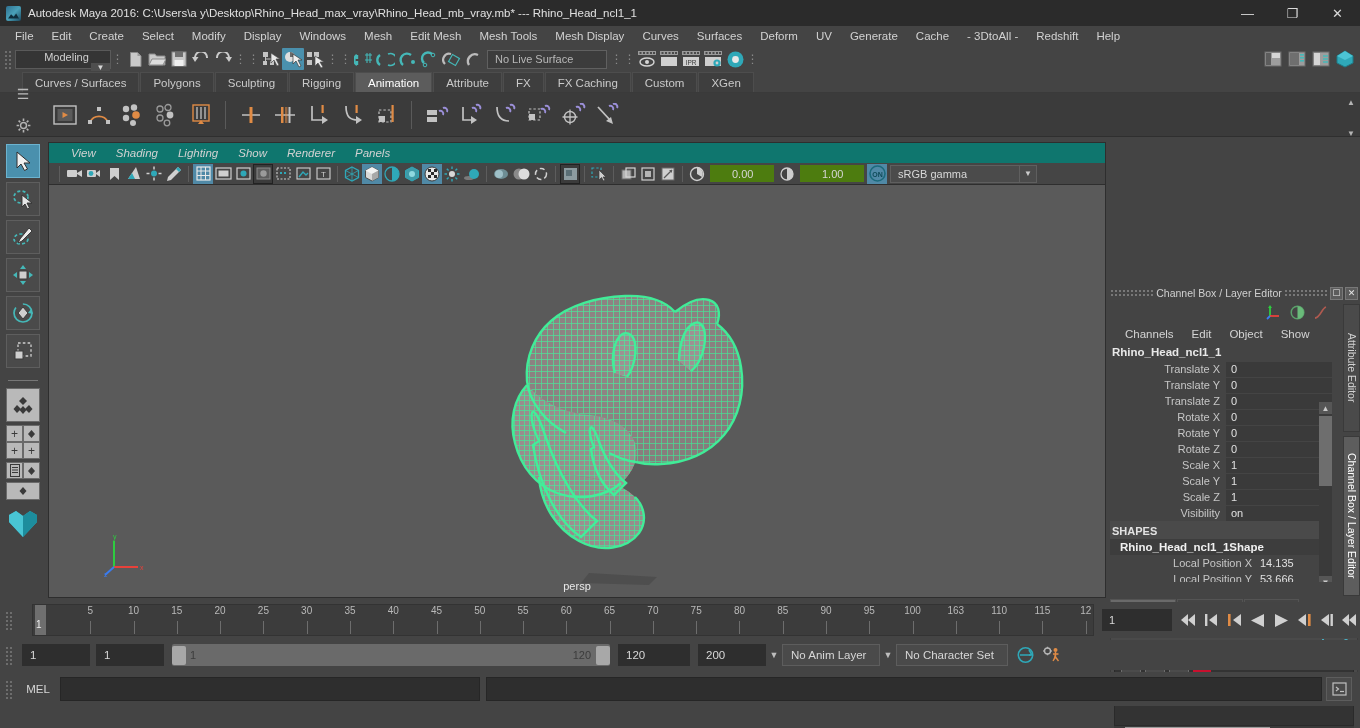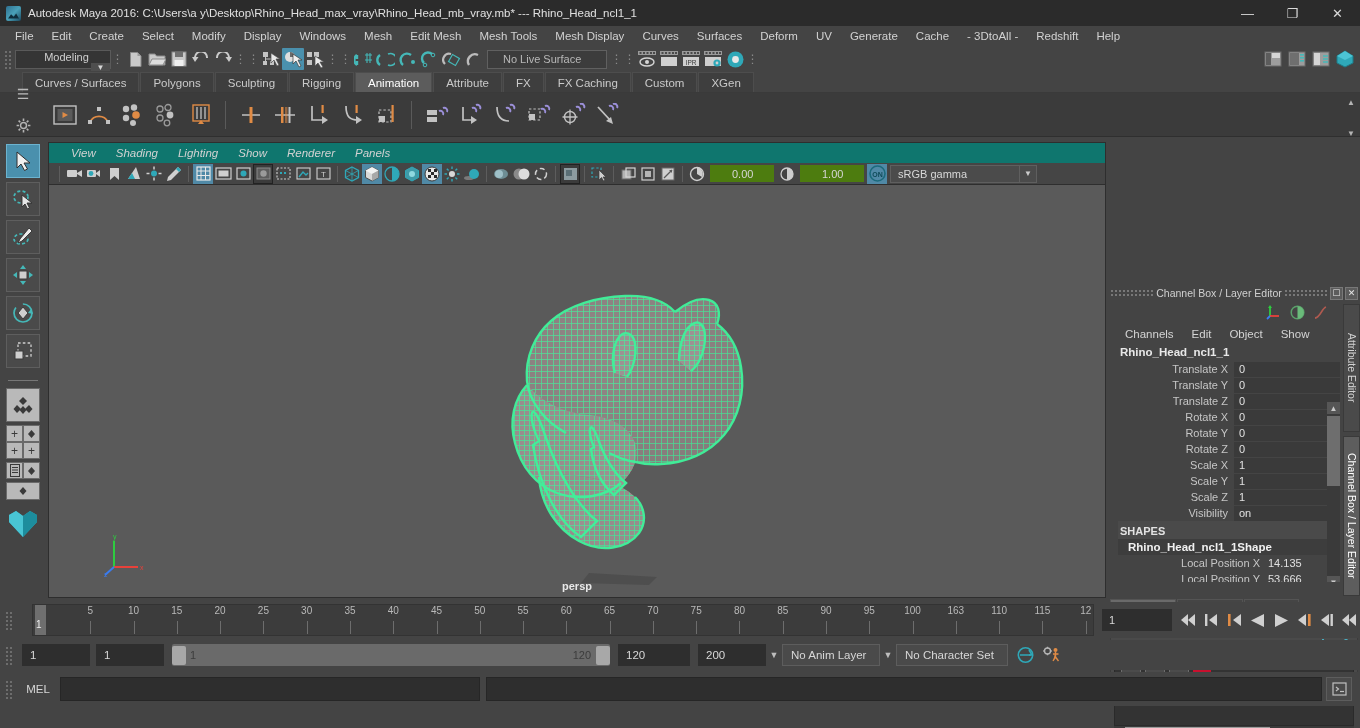--- a/index.html
+++ b/index.html
@@ -63,21 +63,21 @@
   }
   .brk { width: 9px; height: 18px; margin: 0 2px; flex: none; display:flex; align-items:center; justify-content:center; color:#8a8a8a; font-size:12px;}
   .ticon {
     width: 22px; height: 22px; display: flex; align-items: center; justify-content: center;
     flex: none; position: relative;
   }
   .ticon.sel { background: #4a90ad; border-radius: 1px; }
   .ticon svg { display: block; }
   .livesurf {
     width: 120px; height: 19px; background: #3c3c3c; border: 1px solid #606060;
-    display: flex; align-items: center; padding-left: 15px; color: #b8b8b8; font-size: 11px;
+    display: flex; align-items: center; padding-left: 7px; color: #b8b8b8; font-size: 11px;
     margin: 0 3px;
   }
   .right-icons { margin-left: auto; display: flex; align-items: center; padding-right: 4px; gap: 2px; }
 
   
   .shelf-tabs {
     height: 22px; background: #444; display: flex; align-items: flex-end; padding-left: 22px;
     border-bottom: 1px solid #3a3a3a; position: relative;
   }
   .shelf-tab {
@@ -155,21 +155,21 @@
     height: 18px; width: 130px; background: #4b4b4b; border: 1px solid #5f5f5f;
     display:flex; align-items:center; padding-left:7px; color:#d8d8d8; font-size:11px; margin-left:3px;
   }
   .vp-gamma-arrow {
     width: 17px; height: 18px; background: #4b4b4b; border:1px solid #5f5f5f; border-left:none;
     display:flex; align-items:center; justify-content:center; color:#ccc; font-size:8px;
   }
   .vp-canvas { position: relative; width: 100%; height: 412px; background: #5a5a5a; overflow: hidden; }
   .persp-label {
     position: absolute; left: 0; right: 0; bottom: 5px; text-align: center;
-    color: #e8e8e8; font-size: 11px; font-weight: bold;
+    color: #e8e8e8; font-size: 11px; font-weight: normal;
   }
   .axis-gizmo { position: absolute; left: 55px; bottom: 20px; width: 44px; height: 44px; }
 
   
   .rightpanel { position: absolute; left: 1108px; top: 142px; width: 252px; height: 458px; background: #444; }
   .cb-title {
     height: 18px; display: flex; align-items: center; font-size: 10.5px; color: #d0d0d0;
     padding: 0 2px; background: #444;
   }
   .dotgrip {
@@ -178,21 +178,21 @@
     background-size: 4px 4px; flex: none;
   }
   .cb-title .t { flex: 1; text-align: center; }
   .cb-btn {
     width: 13px; height: 13px; background: #5c5c5c; border: 1px solid #787878; margin-left: 2px;
     display: flex; align-items: center; justify-content: center; color: #e6e6e6; font-size: 9px; flex: none;
   }
   .cb-iconrow { height: 22px; display: flex; align-items: center; justify-content: flex-end; padding-right: 32px; gap: 8px; }
   .cb-menubar { height: 20px; display: flex; align-items: center; padding-left: 8px; }
   .cb-menubar .mi { padding: 0 9px; font-size: 11.5px; color: #d4d4d4; line-height: 20px; }
-  .cb-list { position: relative; width: 222px; margin-left: 10px; height: 238px; overflow: hidden; background: #444; }
+  .cb-list { position: relative; width: 222px; margin-left: 2px; height: 238px; overflow: hidden; background: #444; }
   .cb-objname { font-size: 11.5px; color: #e8e8e8; font-weight: bold; padding: 2px 0 3px 2px; }
   .cb-row { display: flex; height: 16px; align-items: center; }
   .cb-label { flex: 1; text-align: right; padding-right: 6px; font-size: 11px; color: #c6c6c6; white-space: nowrap; }
   .cb-val { width: 106px; height: 15px; background: #3a3a3a; color: #e0e0e0; font-size: 11px; padding-left: 5px; display: flex; align-items: center; }
   .cb-section { font-size: 11px; color: #e2e2e2; font-weight: bold; padding: 4px 0 2px 2px; background:#4a4a4a;}
   .cb-shape { font-size: 11.5px; color: #f0f0f0; font-weight: bold; padding: 2px 0 2px 10px; background: #3d3d3d;}
   .cb-row2 { display:flex; height:16px; align-items:center; }
   .cb-label2 { width: 150px; text-align: right; padding-right: 8px; font-size: 11px; color: #c6c6c6;}
   .cb-val2 { font-size: 11px; color: #e0e0e0; }
   .cb-scroll {

